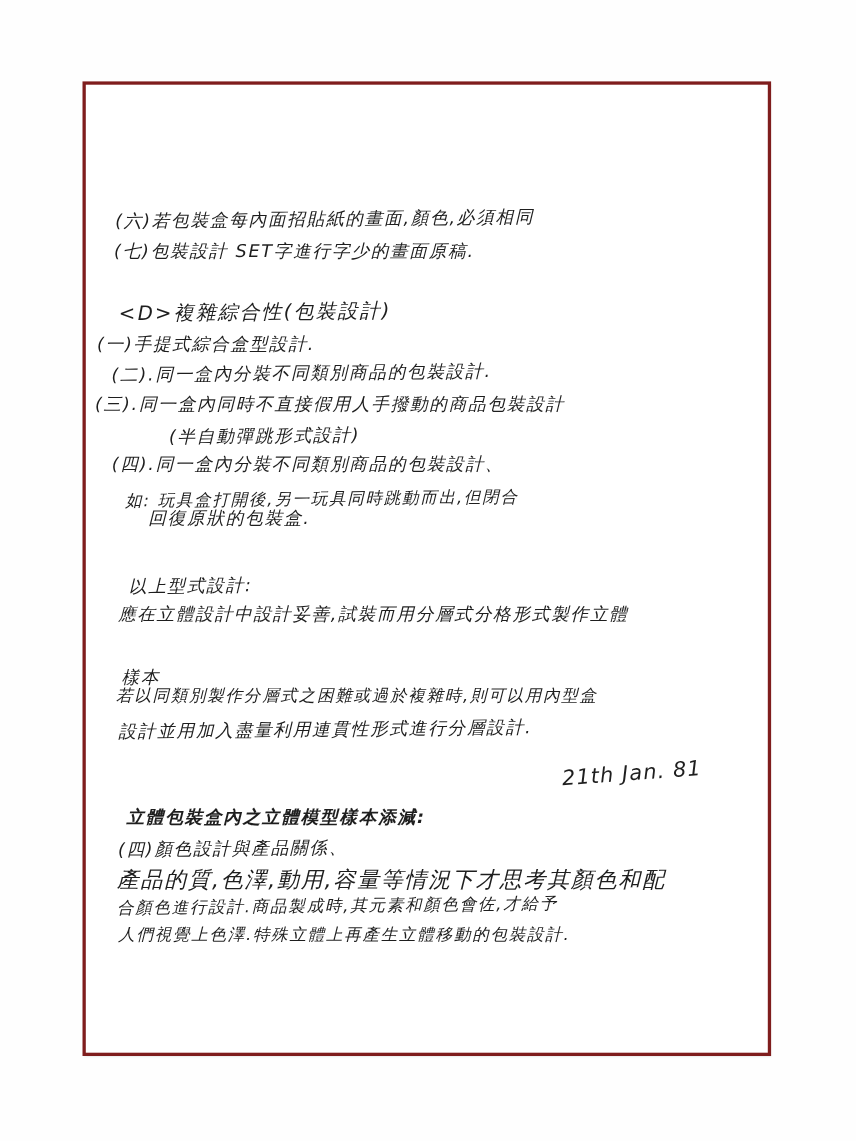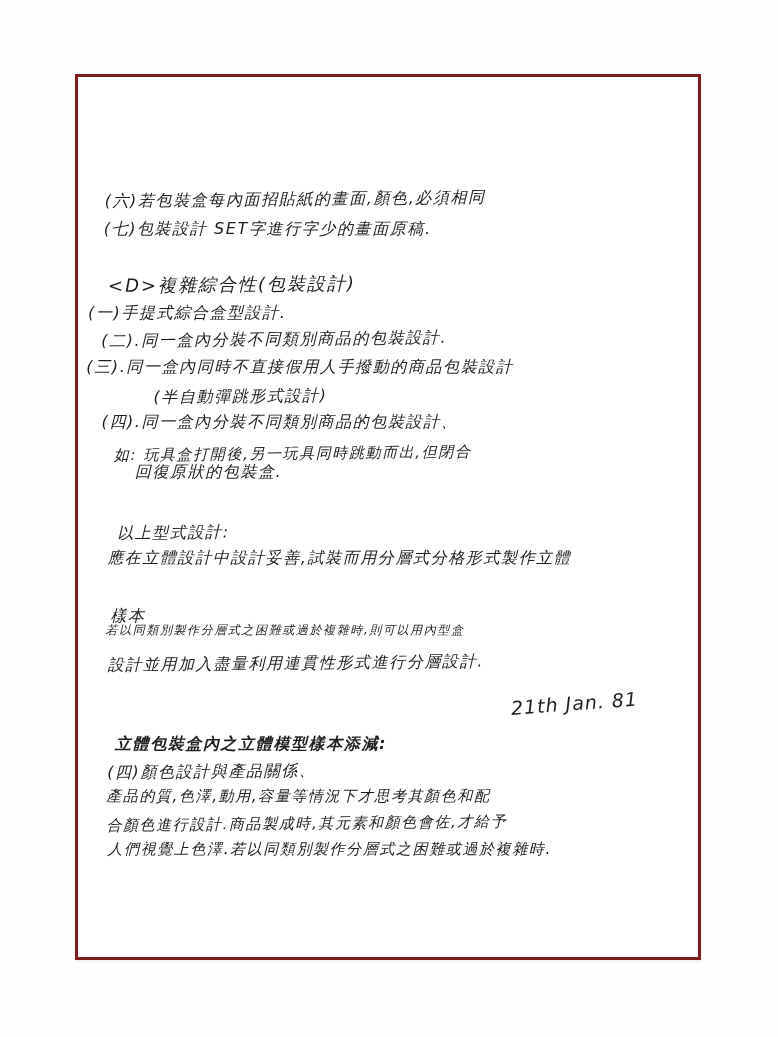--- a/index.html
+++ b/index.html
@@ -60,26 +60,26 @@
   .l3  { top: 225px; left: 11px; }
   .l4  { top: 252px; left: 24px; }
   .l5  { top: 280px; left: 9px; }
   .l6  { top: 309px; left: 76px; }
   .l7  { top: 335px; left: 24px; }
   .l8  { top: 367px; left: 36px; font-size: 15px; }
   .l9  { top: 384px; left: 57px; }
   .l10 { top: 445px; left: 39px; }
   .l11 { top: 471px; left: 29px; }
   .l12 { top: 528px; left: 32px; }
-  .l13 { top: 546px; left: 27px; font-size: 12px; }
+  .l13 { top: 546px; left: 27px; font-size: 15px; }
   .l14 { top: 576px; left: 29px; }
   .ldate { top: 616px; left: 432px; }
   .l15 { top: 656px; left: 36px; font-weight: bold; }
   .l16 { top: 684px; left: 28px; }
-  .l17 { top: 710px; left: 27px; font-size: 15px; }
+  .l17 { top: 710px; left: 27px; font-size: 20px; }
   .l18 { top: 737px; left: 27px; font-size: 15px; }
   .l19 { top: 763px; left: 28px; font-size: 15px; }
 </style>
 </head>
 <body>
 
 <div class="canvas">
   <div class="page-frame">
     <div class="page-inner">
 
@@ -101,17 +101,17 @@
 
       <div class="hw-line l13 wavy-b">若以同類別製作分層式之困難或過於複雜時,則可以用內型盒</div>
       <div class="hw-line l14 wavy-a">設計並用加入盡量利用連貫性形式進行分層設計.</div>
 
       <div class="hw-date ldate">21th Jan. 81</div>
 
       <div class="hw-line l15 wavy-b">立體包裝盒內之立體模型樣本添減:</div>
       <div class="hw-line l16 wavy-a">(四)顏色設計與產品關係、</div>
       <div class="hw-line l17 wavy-b">產品的質,色澤,動用,容量等情況下才思考其顏色和配</div>
       <div class="hw-line l18 wavy-a">合顏色進行設計.商品製成時,其元素和顏色會佐,才給予</div>
-      <div class="hw-line l19 wavy-b">人們視覺上色澤.若以同類別製作分層式之困難或過於複雜時.</div>
+      <div class="hw-line l19 wavy-b">人們視覺上色澤.特殊立體上再產生立體移動的包裝設計.</div>
 
     </div>
   </div>
 </div>
 
 </body></html>

